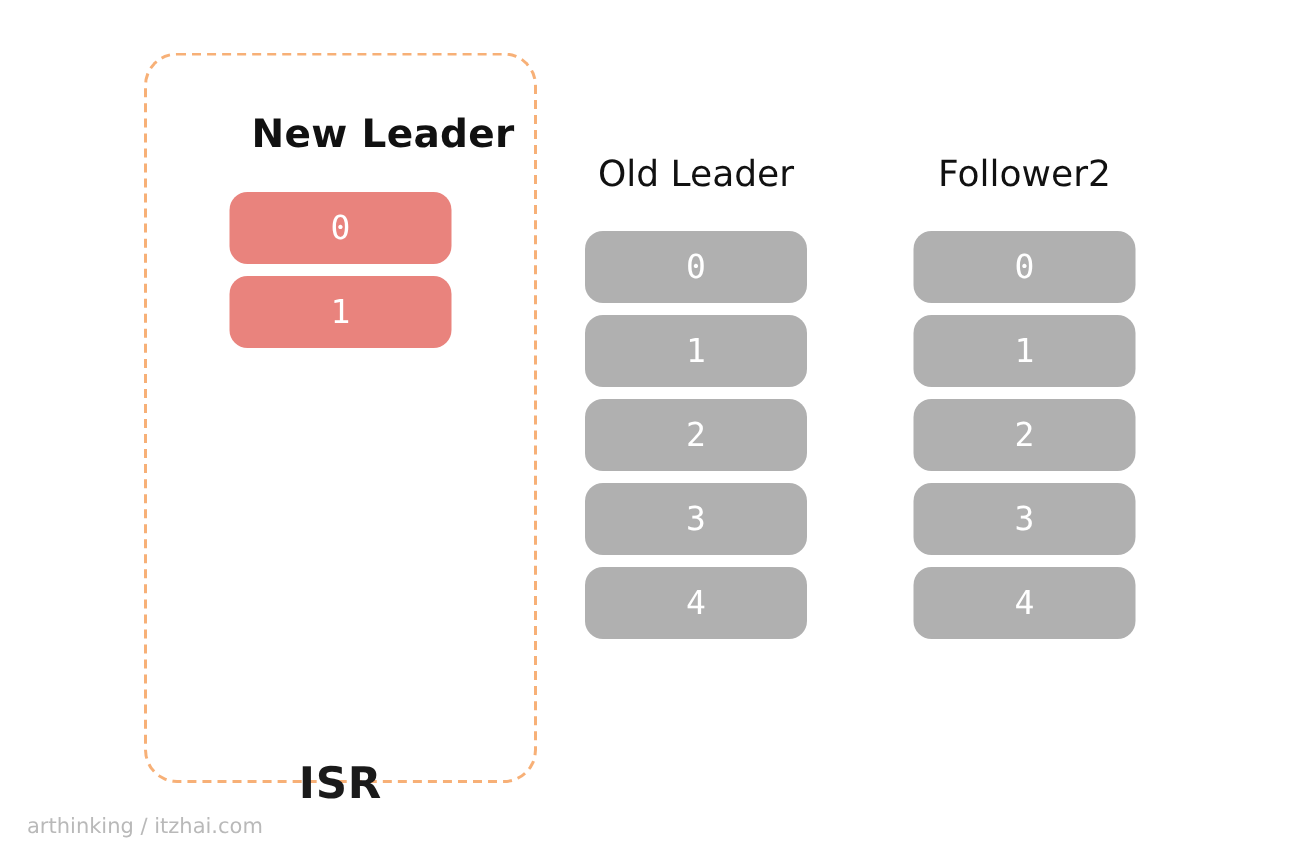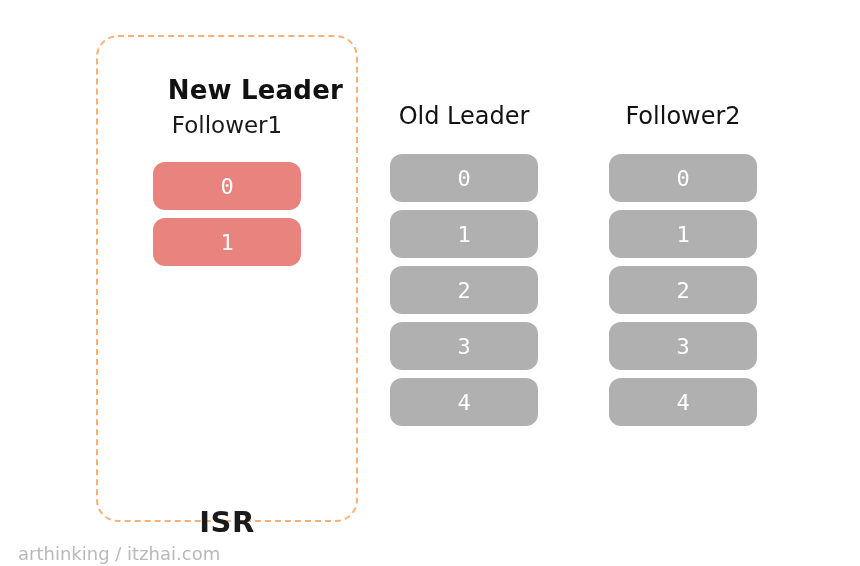--- a/index.html
+++ b/index.html
@@ -112,35 +112,34 @@
     left: 28px;
     top: 518px;
     font-size: 13px;
     color: #d9d9d9;
     white-space: nowrap;
   }
   .wm2 {
     position: absolute;
     left: 18px;
     top: 543px;
-    font-size: 18px;
+    font-size: 14px;
     color: #b9b9b9;
     white-space: nowrap;
   }
 </style>
 </head>
 <body>
 
 <div id="canvas">
 
   <div class="isr-box"></div>
 
   <div class="column col-leader">
     <div class="col-title-main">New Leader</div>
-    <div class="col-title-sub">Follower1</div>
     <div class="blocks blocks-leader">
       <div class="block block-red">0</div>
       <div class="block block-red">1</div>
     </div>
   </div>
 
   <div class="column col-old">
     <div class="col-title-plain">Old Leader</div>
     <div class="blocks blocks-old">
       <div class="block block-gray">0</div>

